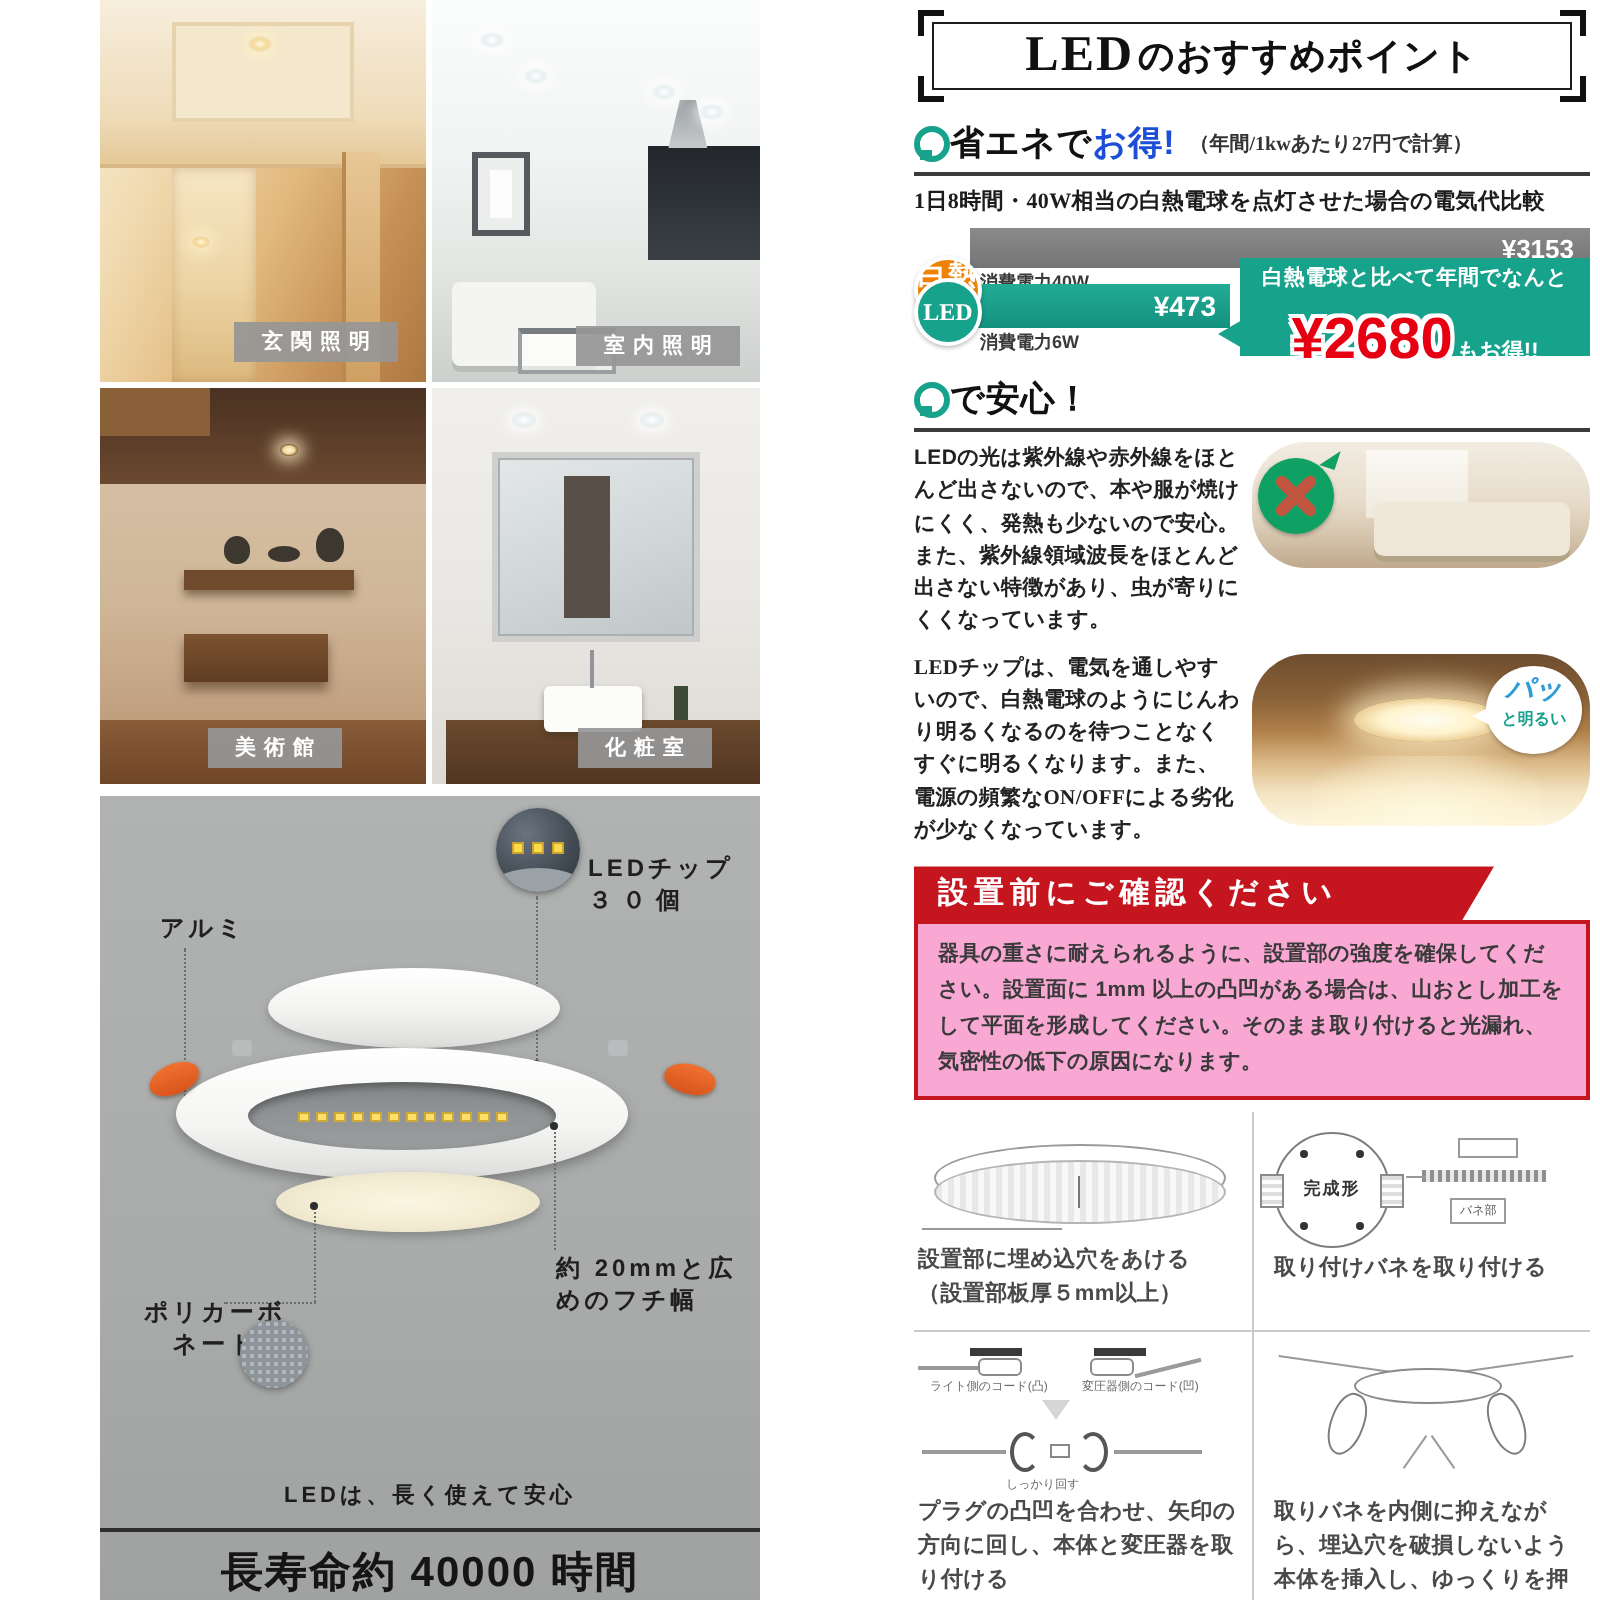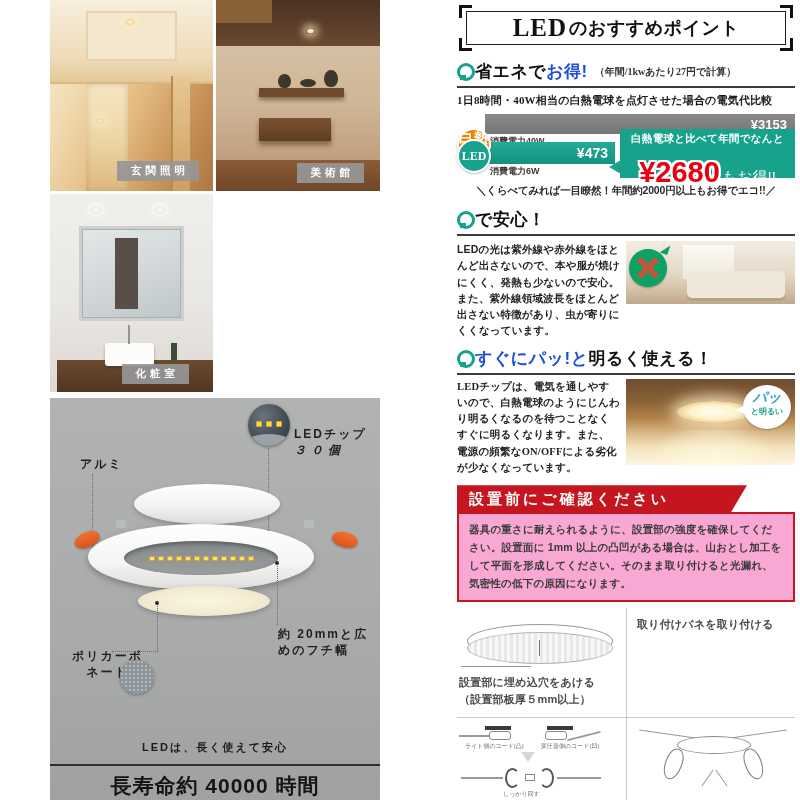--- a/index.html
+++ b/index.html
@@ -96,29 +96,29 @@
   .b-teal { left:0; top:27px; background:#17a28c; font-size:12px; font-family:"Liberation Serif","DejaVu Serif",serif; }
   .bar { position:absolute; display:flex; align-items:center; justify-content:flex-end; color:#fff; font-weight:800; }
   .bar-gray { left:28px; top:2px; width:310px; height:20px; background:linear-gradient(180deg,#8a8a8a,#757575); font-size:13px; padding-right:8px; }
   .bar-teal { left:28px; top:30px; width:130px; height:22px; background:linear-gradient(180deg,#22ab95,#149180); font-size:14px; padding-right:7px; }
   .power { position:absolute; font-size:9px; font-weight:800; color:#3a3a3a; }
   .pw1 { left:33px; top:23px; } .pw2 { left:33px; top:53px; }
   .savings { position:absolute; left:163px; top:17px; width:175px; height:49px; background:#17a28c; padding:3px 4px 2px; z-index:3; }
   .savings .s1 { color:#fff; font-size:10.5px; font-weight:900; text-align:center; letter-spacing:0.3px; }
   .savings .s2 { display:flex; align-items:baseline; justify-content:center; margin-top:-2px; }
   .savings .amount { font-size:29px; font-weight:900; color:#e60012; letter-spacing:0; text-shadow:-2px -2px 0 #fff,2px -2px 0 #fff,-2px 2px 0 #fff,2px 2px 0 #fff,0 -2px 0 #fff,0 2px 0 #fff,-2px 0 0 #fff,2px 0 0 #fff; }
-  .savings .suffix { font-size:15px; font-weight:400; color:#fff; margin-left:2px;margin-top:24px; }
+  .savings .suffix { font-size:11px; font-weight:700; color:#fff; margin-left:2px;margin-top:24px; }
   .savings .tail { position:absolute; left:-11px; bottom:4px; width:0; height:0; border-top:7px solid transparent; border-bottom:7px solid transparent; border-right:12px solid #17a28c; }
   .eco-tagline { margin-top:6px; text-align:center; font-size:10.5px; font-weight:800; color:#2b2b2b; letter-spacing:-0.2px; }
 
   
   .sect { margin-top:10px; }
   .sbody { display:flex; gap:6px; margin-top:5px; }
   .stext { width:163px; font-size:10.5px; font-weight:800; color:#222; line-height:1.55; letter-spacing:0.2px; }
-  .sphoto { position:relative; flex:1; overflow:hidden; }
+  .sphoto { position:relative; flex:1; overflow:hidden;border-radius:27px; }
   .uv-photo { height:63px; background:linear-gradient(180deg,#f2ece2 0%,#e8ddcc 45%,#d9c9b2 70%,#c0a98d 100%); }
   .uv-photo .sofa2 { position:absolute; right:6%; bottom:10%; width:58%; height:42%; background:#efe7d8; border-radius:5px; box-shadow:0 3px 0 #b3a democracy488; box-shadow:0 3px 0 #b3a488; }
   .uv-photo .win { position:absolute; left:34%; top:6%; width:30%; height:55%; background:linear-gradient(180deg,#fbf9f4,#efe9dd); }
   .nouv { position:absolute; left:3px; top:8px; width:38px; height:38px; border-radius:50%; background:#0ea163; box-shadow:0 1px 2px rgba(0,0,0,.3); }
   .nouv::before,.nouv::after { content:""; position:absolute; left:6px; top:16px; width:26px; height:6px; background:#c2553f; border-radius:3px; }
   .nouv::before { transform:rotate(45deg); } .nouv::after { transform:rotate(-45deg); }
   .nouv .bub { position:absolute; right:-2px; top:-5px; width:0; height:0; border-left:8px solid transparent; border-bottom:10px solid #0ea163; transform:rotate(18deg); }
   .in-photo { height:86px; background:linear-gradient(180deg,#6e4c2e 0%,#8a6238 26%,#b08049 45%,#d9b684 62%,#f3e3bf 80%,#fdf6e0 100%); }
   .in-photo .rim { position:absolute; left:30%; top:26%; width:44%; height:26%; border-radius:50%; background:radial-gradient(ellipse at center,#fffdf1 0%,#fff3cd 45%,#e8c98e 75%,#9c7444 100%); box-shadow:0 0 14px 6px rgba(255,240,200,.75); }
   .in-photo .beam { position:absolute; left:18%; bottom:0; width:68%; height:40%; background:radial-gradient(ellipse at 50% 100%,rgba(255,250,225,.95) 0%,rgba(255,246,214,.5) 55%,rgba(255,246,214,0) 85%); }
@@ -184,31 +184,43 @@
     <div class="photogrid">
       <div class="photo ph1">
         <div class="ceil"></div>
         <div class="cove"></div>
         <div class="hallway"></div>
         <div class="doorr"></div>
         <span class="glow warmglow" style="left:74px;top:18px;"></span>
         <span class="glow warmglow" style="left:46px;top:118px;width:9px;height:6px;"></span>
         <span class="photo-label" style="right:14px;bottom:10px;">玄関照明</span>
       </div>
+      <div class="photo ph2">
+        <div class="frame"></div>
+        <div class="kitchen"></div>
+        <div class="hood"></div>
+        <div class="sofa"></div>
+        <div class="table"></div>
+        <span class="glow coolglow" style="left:24px;top:16px;"></span>
+        <span class="glow coolglow" style="left:46px;top:34px;"></span>
+        <span class="glow coolglow" style="left:110px;top:42px;"></span>
+        <span class="glow coolglow" style="left:134px;top:52px;"></span>
+        <span class="photo-label">室内照明</span>
+      </div>
       <div class="photo ph3">
         <div class="ceilw"></div>
         <div class="beam"></div>
         <div class="shelf1"></div>
         <div class="shelf2"></div>
         <div class="floor"></div>
         <span class="vase" style="left:62px;top:74px;width:13px;height:14px;"></span>
         <span class="vase" style="left:84px;top:79px;width:16px;height:8px;border-radius:50%;"></span>
         <span class="vase" style="left:108px;top:70px;width:14px;height:17px;"></span>
         <span class="glow warmglow" style="left:90px;top:28px;width:9px;height:6px;"></span>
-        <span class="photo-label" style="right:16px;margin-left:44px;">美術館</span>
+        <span class="photo-label" style="right:42px;margin-left:44px;">美術館</span>
       </div>
       <div class="photo ph4">
         <div class="mirror"></div>
         <div class="mdoor"></div>
         <div class="counter"></div>
         <div class="basin"></div>
         <div class="tap"></div>
         <div class="bottle"></div>
         <span class="glow coolglow" style="left:40px;top:12px;"></span>
         <span class="glow coolglow" style="left:104px;top:12px;"></span>
@@ -218,21 +230,21 @@
 
     <div class="panel">
       <div class="chipcircle">
         <span class="strip">
             <i></i>
             <i></i>
             <i></i>
           </span>
         <span class="lower"></span>
       </div>
-      <div class="plabel" style="left:244px;top:28px;"><span>LEDチップ</span><br><span style="letter-spacing:5px;font-style:italic;">３０個</span></div>
+      <div class="plabel" style="left:244px;top:28px;"><span>LEDチップ</span><br><span style="letter-spacing:5px;">３０個</span></div>
       <div class="dotv" style="left:218px;top:50px;height:82px;"></div>
       <span class="ldot" style="left:216px;top:132px;"></span>
 
       <div class="plabel" style="left:30px;top:58px;">アルミ</div>
       <div class="dotv" style="left:42px;top:76px;height:74px;"></div>
       <div class="doth" style="left:42px;top:150px;width:86px;"></div>
       <span class="ldot" style="left:128px;top:148px;"></span>
 
       <div class="topdisc"></div>
       <span class="pin" style="left:66px;top:122px;"></span>
@@ -314,46 +326,40 @@
         <div class="power pw2">消費電力6W</div>
         <div class="savings">
           <div class="s1">白熱電球と比べて年間でなんと</div>
           <div class="s2">
             <span class="amount">¥2680</span>
             <span class="suffix">もお得!!</span>
           </div>
           <span class="tail"></span>
         </div>
       </div>
-      <div class="eco-tagline">＼くらべてみれば一目瞭然！年間約2000円以上もお得でエコ!!／</div>
     </div>
 
     <div class="sect">
       <div class="shead">
         <span class="bulb"></span>
         <span class="ht h-blk">で安心！</span>
       </div>
       <div class="sbody">
         <div class="stext">LEDの光は紫外線や赤外線をほとんど出さないので、本や服が焼けにくく、発熱も少ないので安心。また、紫外線領域波長をほとんど出さない特徴があり、虫が寄りにくくなっています。</div>
         <div class="sphoto uv-photo">
           <div class="win"></div>
           <div class="sofa2"></div>
           <div class="nouv">
               <span class="bub"></span>
             </div>
         </div>
       </div>
     </div>
 
     <div class="sect" style="margin-top:8px;">
-      <div class="shead">
-        <span class="bulb"></span>
-        <span class="ht h-red">すぐにパッ!と</span>
-        <span class="ht h-blk">明るく使える！</span>
-      </div>
       <div class="sbody" style="margin-top:4px;font-family:Liberation Serif, serif;">
         <div class="stext">LEDチップは、電気を通しやすいので、白熱電球のようにじんわり明るくなるのを待つことなくすぐに明るくなります。また、電源の頻繁なON/OFFによる劣化が少なくなっています。</div>
         <div class="sphoto in-photo">
           <div class="rim"></div>
           <div class="beam"></div>
           <div class="pbubble">
             <span class="p1">パッ</span>
             <span class="p2">と明るい</span>
           </div>
         </div>
@@ -372,20 +378,37 @@
           <div class="el1"></div>
           <div class="el2"></div>
           <div class="mv"></div>
           <div class="mh"></div>
         </div>
         <div class="scap">設置部に埋め込穴をあける
 （設置部板厚５mm以上）</div>
       </div>
 
       <div class="scell scol2">
+        <div class="diag d-spring">
+          <div class="ring2">
+            <span class="cdot" style="left:12px;top:8px;"></span>
+            <span class="cdot" style="right:12px;top:8px;"></span>
+            <span class="cdot" style="left:12px;bottom:8px;"></span>
+            <span class="cdot" style="right:12px;bottom:8px;"></span>
+            <span class="sprL"></span>
+            <span class="sprR"></span>
+            <span class="ctr">完成形</span>
+          </div>
+          <div class="mini">
+            <span class="mrect"></span>
+            <span class="mbar"></span>
+            <span class="mline"></span>
+            <span class="mlab">バネ部</span>
+          </div>
+        </div>
         <div class="scap">取り付けバネを取り付ける</div>
       </div>
 
       <div class="scell srow2">
         <div class="diag d-plug">
           <span class="cordend" style="left:26px;top:0;width:26px;"></span>
           <span class="cordend" style="left:88px;top:0;width:26px;"></span>
           <span class="cord" style="left:0;top:9px;width:30px;"></span>
           <span class="plug" style="left:30px;top:5px;"></span>
           <span class="plug" style="left:86px;top:5px;"></span>

